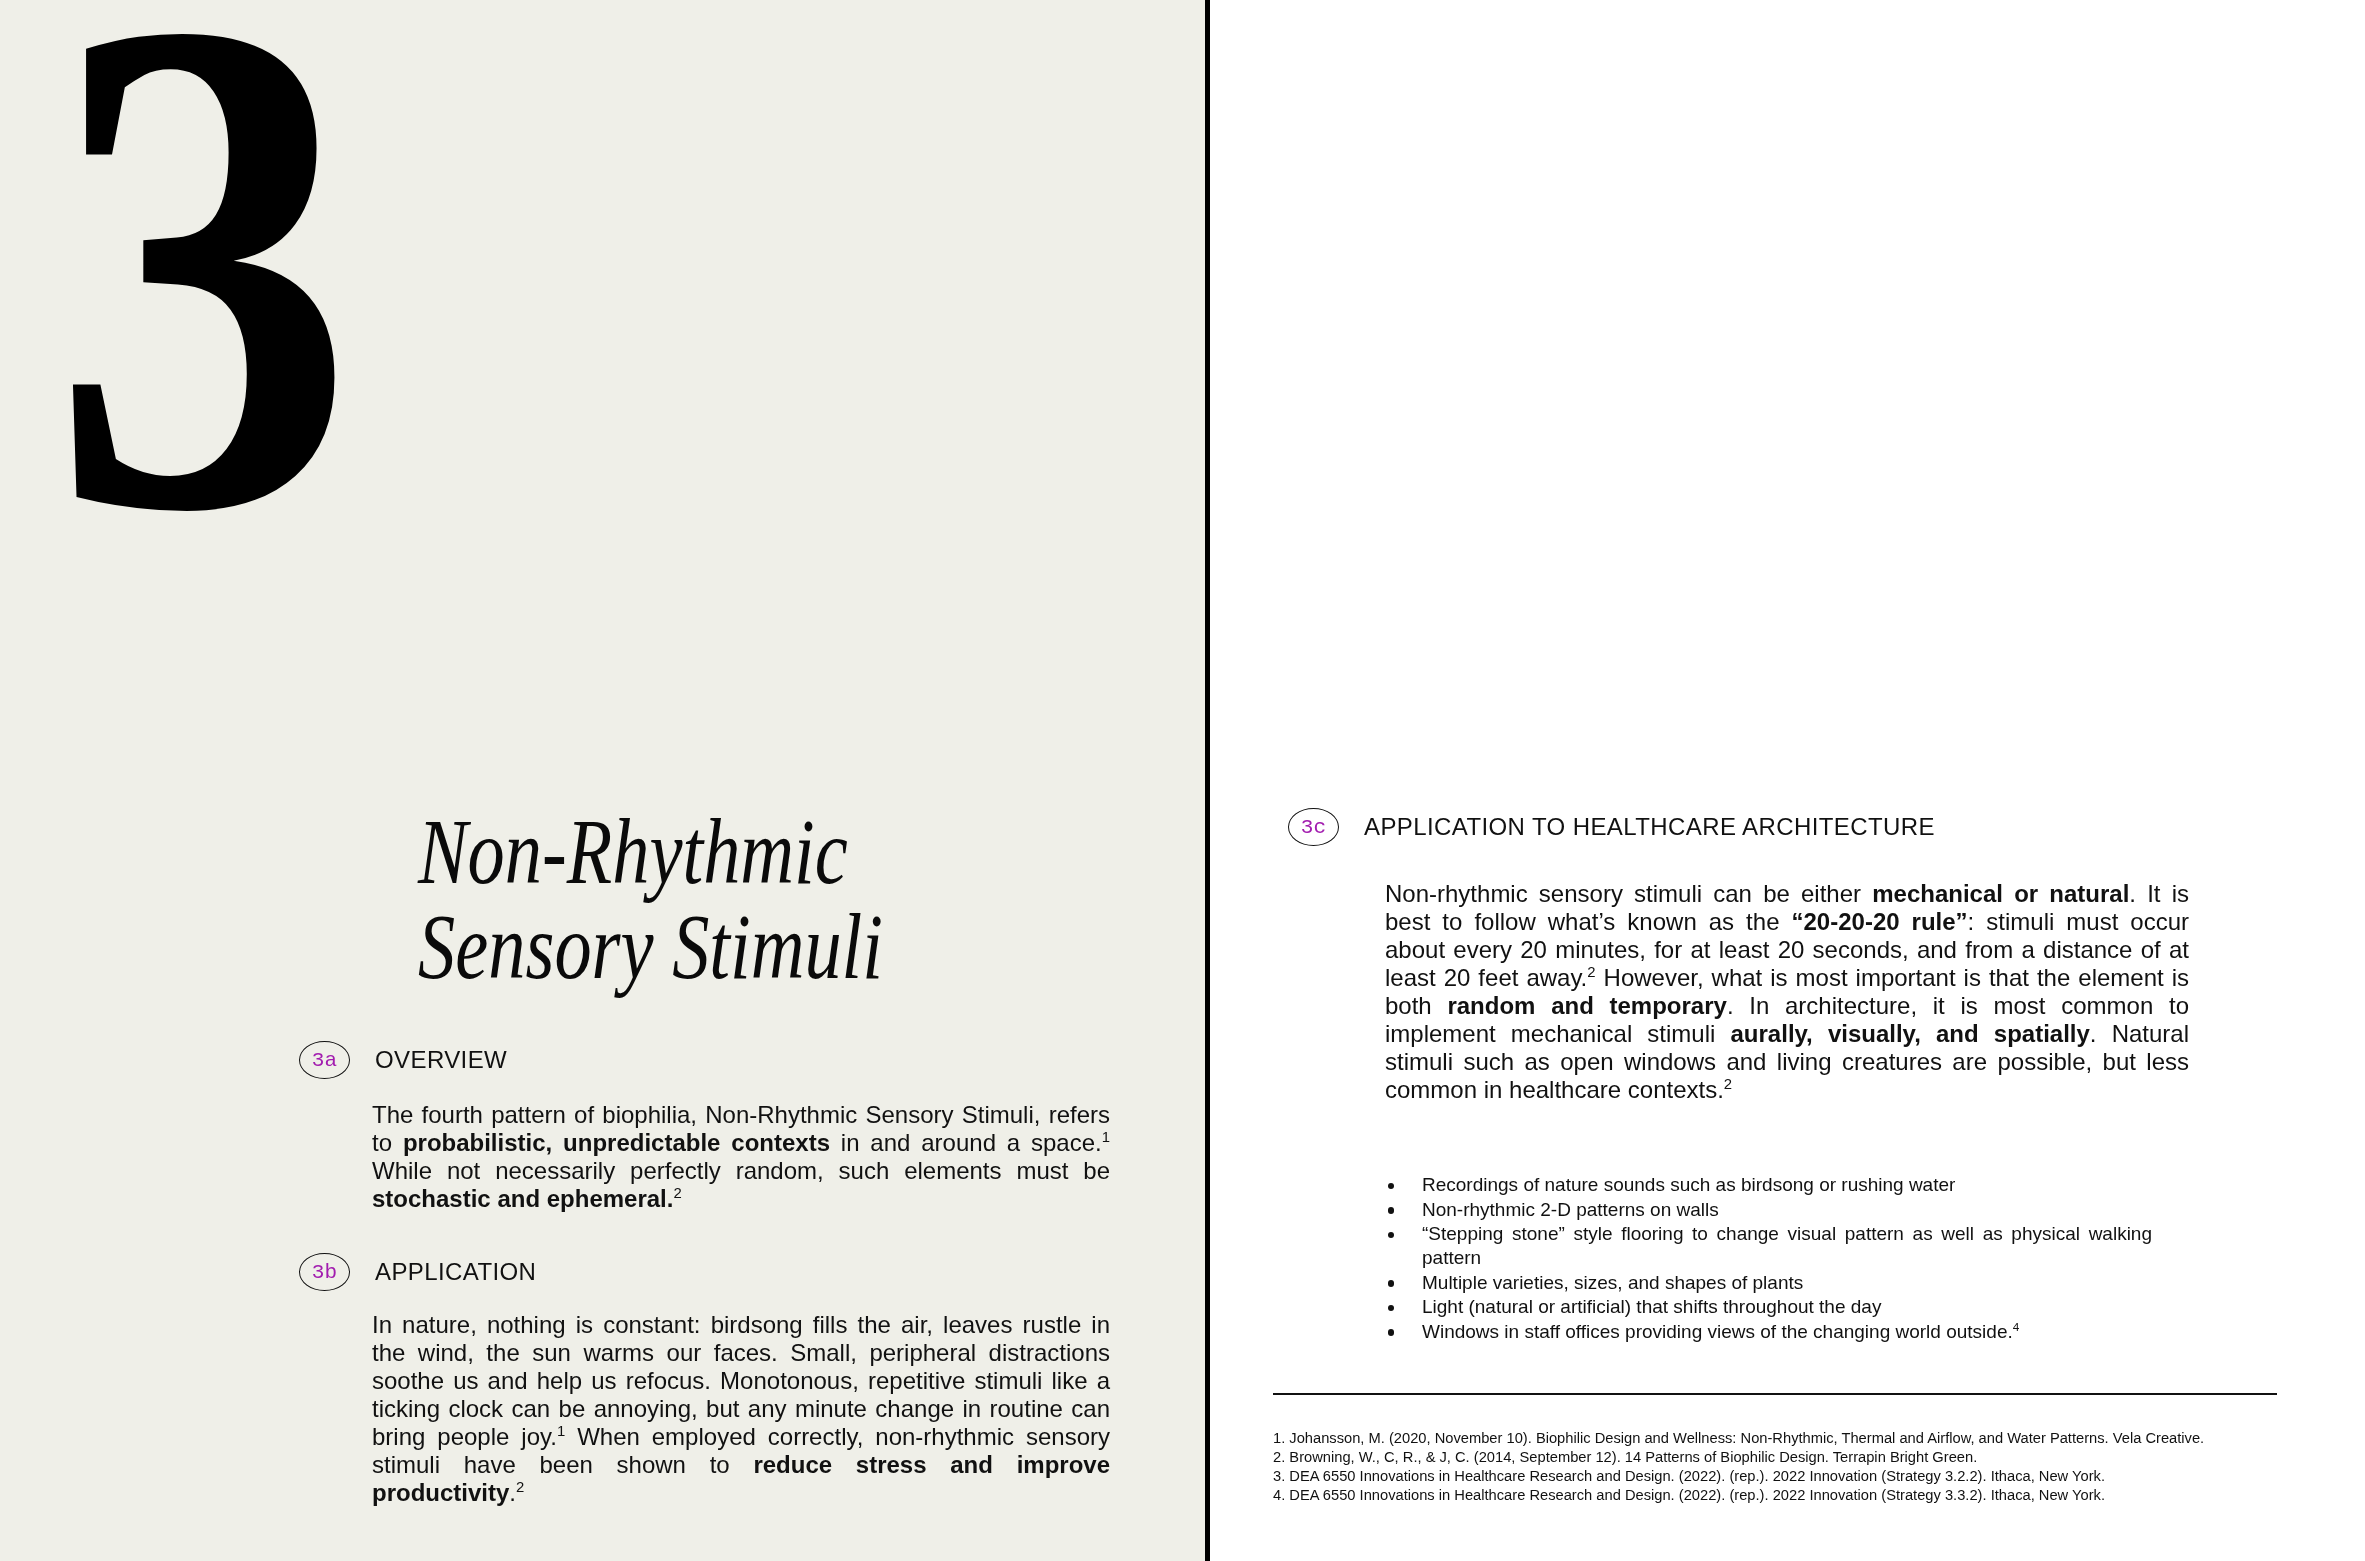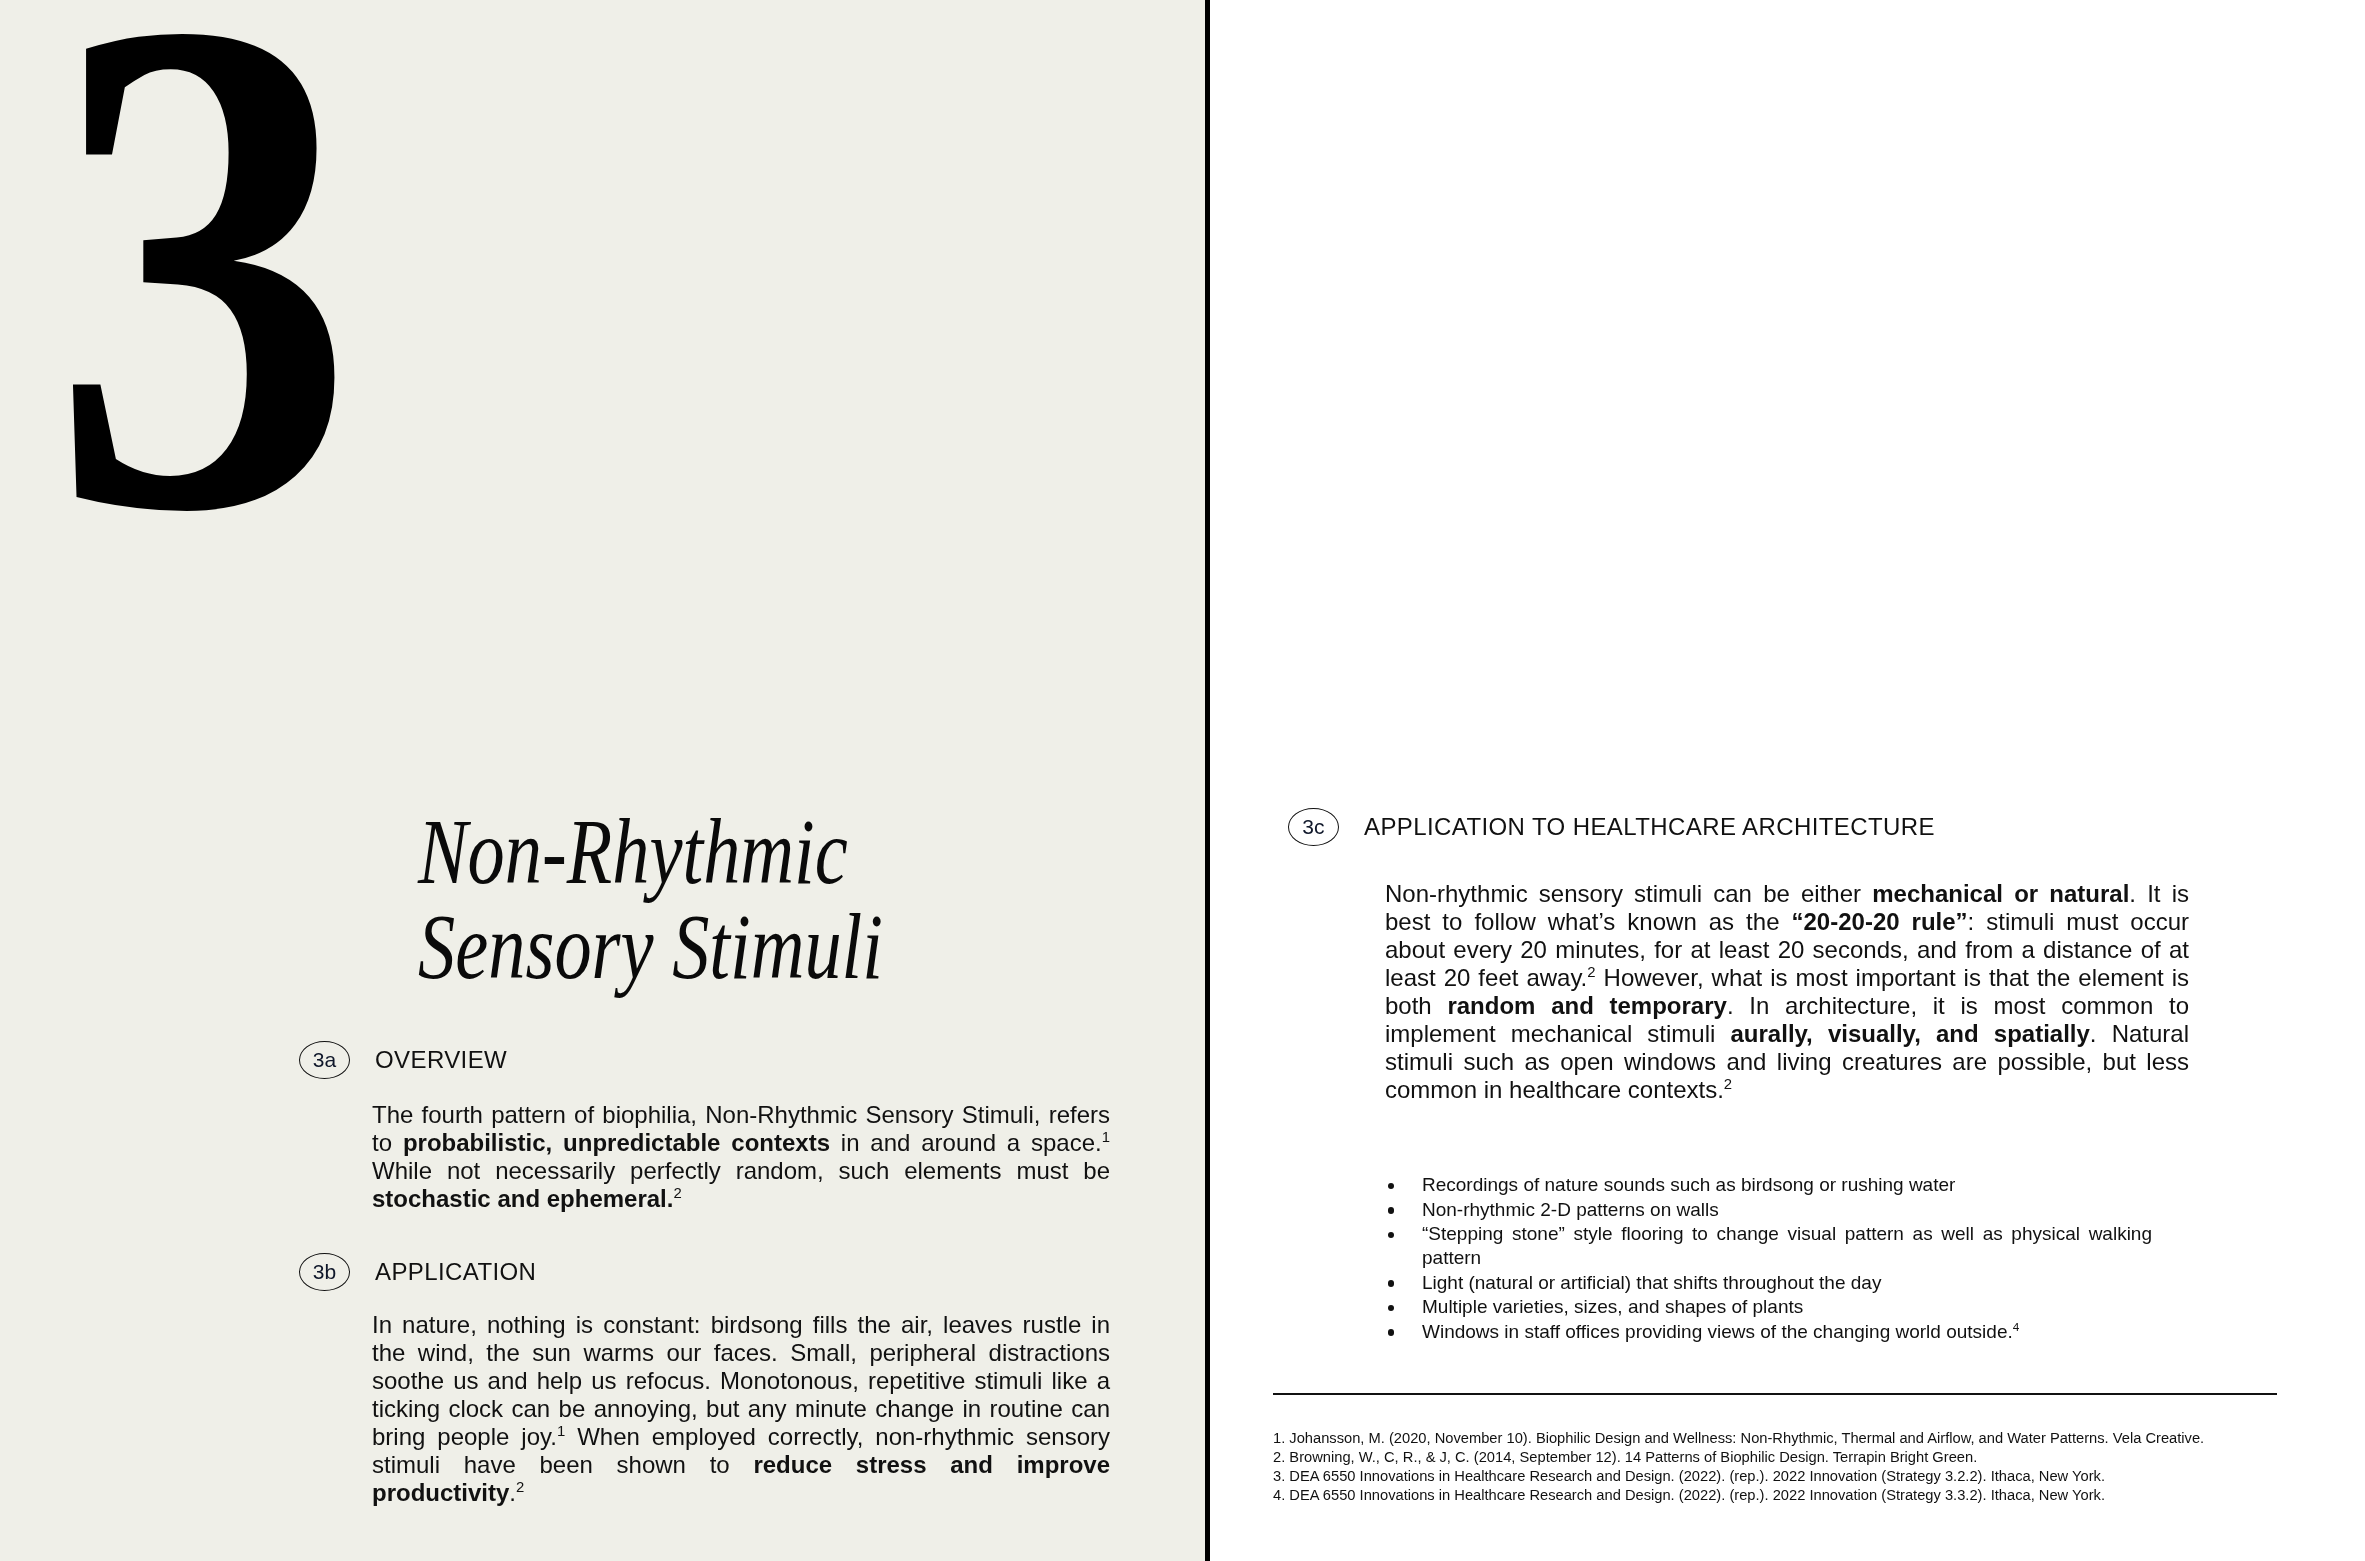--- a/index.html
+++ b/index.html
@@ -88,24 +88,25 @@
   }
   .badge {
     width: 51px;
     height: 38px;
     border: 1.4px solid #111111;
     border-radius: 50%;
     display: flex;
     align-items: center;
     justify-content: center;
     font-size: 21px;
-    color: #0f172a;
+    color: #a21caf;
     letter-spacing: 0.1px;
     box-sizing: border-box;
     flex: 0 0 auto;
+    font-family: Liberation Mono, monospace;
   }
   .section-title {
     margin-left: 25px;
     font-size: 24px;
     letter-spacing: 0.4px;
     color: #111111;
     white-space: nowrap;
   }
 
   
@@ -220,22 +221,22 @@
   <div class="section-head" id="head-3c">
     <div class="badge">3c</div>
     <div class="section-title">APPLICATION TO HEALTHCARE ARCHITECTURE</div>
   </div>
   <div class="body-para" id="para-3c">Non-rhythmic sensory stimuli can be either <b>mechanical or natural</b>. It is best to follow what’s known as the <b>“20-20-20 rule”</b>: stimuli must occur about every 20 minutes, for at least 20 seconds, and from a distance of at least 20 feet away.<sup>2</sup> However, what is most important is that the element is both <b>random and temporary</b>. In architecture, it is most common to implement mechanical stimuli <b>aurally, visually, and spatially</b>. Natural stimuli such as open windows and living creatures are possible, but less common in healthcare contexts.<sup>2</sup></div>
 
   <ul id="bullet-list">
       <li>Recordings of nature sounds such as birdsong or rushing water</li>
       <li>Non-rhythmic 2-D patterns on walls</li>
       <li>“Stepping stone” style flooring to change visual pattern as well as physical walking pattern</li>
+      <li>Multiple varieties, sizes, and shapes of plants</li>
       <li>Light (natural or artificial) that shifts throughout the day</li>
-      <li>Multiple varieties, sizes, and shapes of plants</li>
       <li>Windows in staff offices providing views of the changing world outside.<sup>4</sup></li>
     </ul>
 
   <div id="footnote-rule"></div>
   <div id="footnotes">
       <div class="fn">1. Johansson, M. (2020, November 10). Biophilic Design and Wellness: Non-Rhythmic, Thermal and Airflow, and Water Patterns. Vela Creative.</div>
       <div class="fn">2. Browning, W., C, R., &amp; J, C. (2014, September 12). 14 Patterns of Biophilic Design. Terrapin Bright Green.</div>
       <div class="fn">3. DEA 6550 Innovations in Healthcare Research and Design. (2022). (rep.). 2022 Innovation (Strategy 3.2.2). Ithaca, New York.</div>
       <div class="fn">4. DEA 6550 Innovations in Healthcare Research and Design. (2022). (rep.). 2022 Innovation (Strategy 3.3.2). Ithaca, New York.</div>
     </div>

